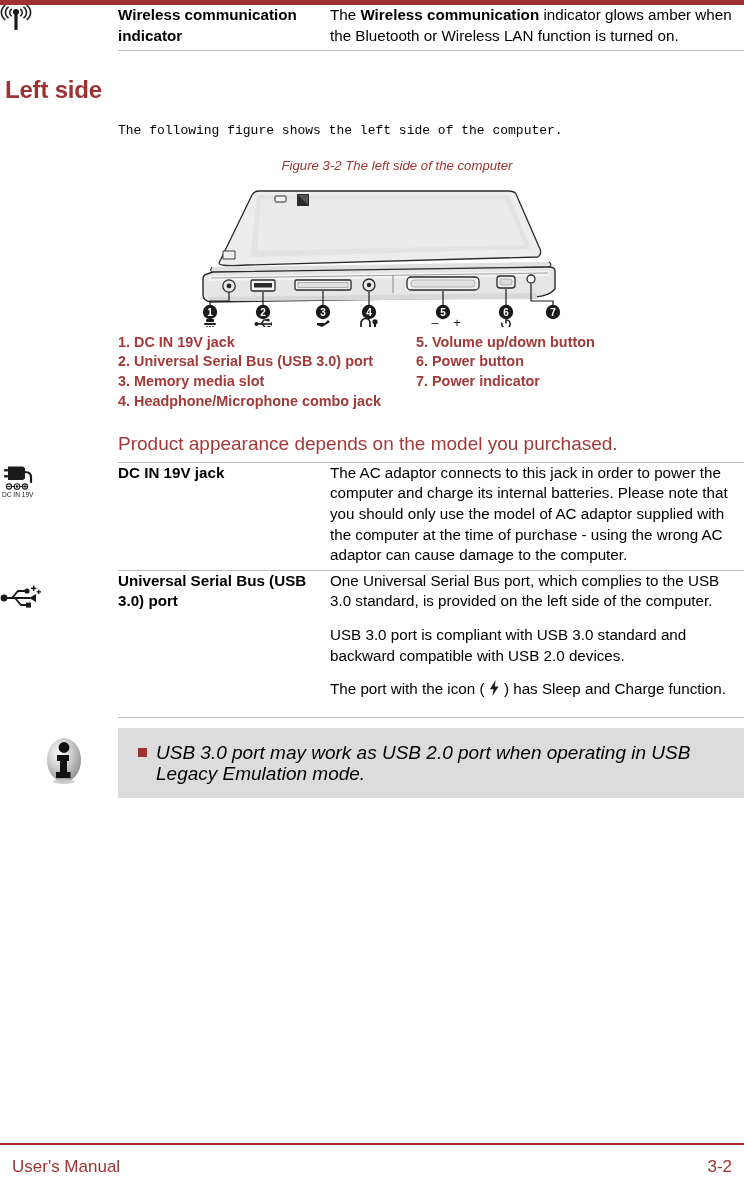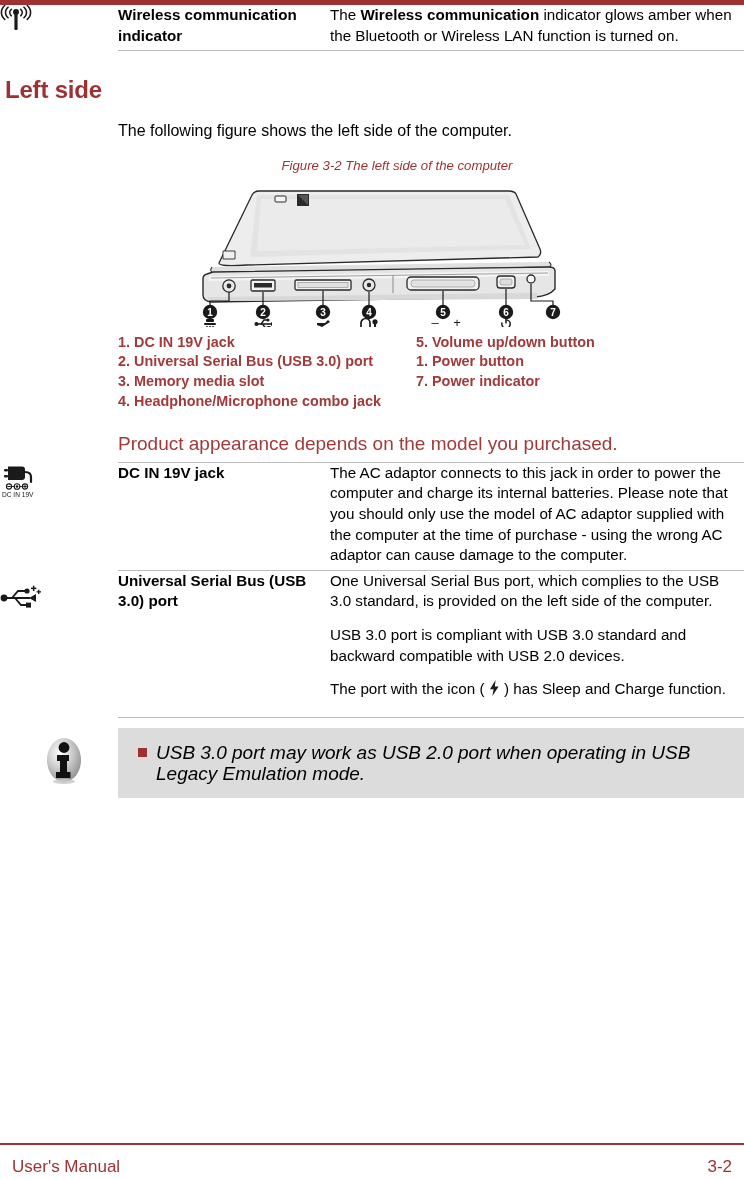--- a/index.html
+++ b/index.html
@@ -77,23 +77,24 @@
   
   h1.section-title {
     font-size: 24px;
     font-weight: bold;
     color: #9e3232;
     margin: 25px 0 0 5px;
     letter-spacing: -0.2px;
   }
 
   .intro-text {
-    font-size: 16px;
+    font-size: 13px;
     line-height: 20.6px;
     margin: 17px 11px 0 118px;
+    font-family: Liberation Mono, monospace;
   }
 
   .fig-caption {
     font-size: 13.2px;
     font-style: italic;
     color: #9e3232;
     text-align: center;
     margin: 16px 0 0 0;
     padding-left: 50px;
   }
@@ -367,21 +368,21 @@
   </div>
 
   <div class="legend">
     <div class="legend-col left">
       <div class="legend-item">1. DC IN 19V jack</div>
       <div class="legend-item">2. Universal Serial Bus (USB 3.0) port</div>
       <div class="legend-item">3. Memory media slot</div>
       <div class="legend-item">4. Headphone/Microphone combo jack</div>
     </div><div class="legend-col right">
       <div class="legend-item">5. Volume up/down button</div>
-      <div class="legend-item">1. Power button</div>
+      <div class="legend-item">6. Power button</div>
       <div class="legend-item">7. Power indicator</div>
     </div>
   </div>
 
   <p class="appearance-note">Product appearance depends on the model you purchased.</p>
 
   <table class="spec-table" style="margin-top:8px">
     <colgroup>
       <col class="col-icon">
         <col class="col-label">

